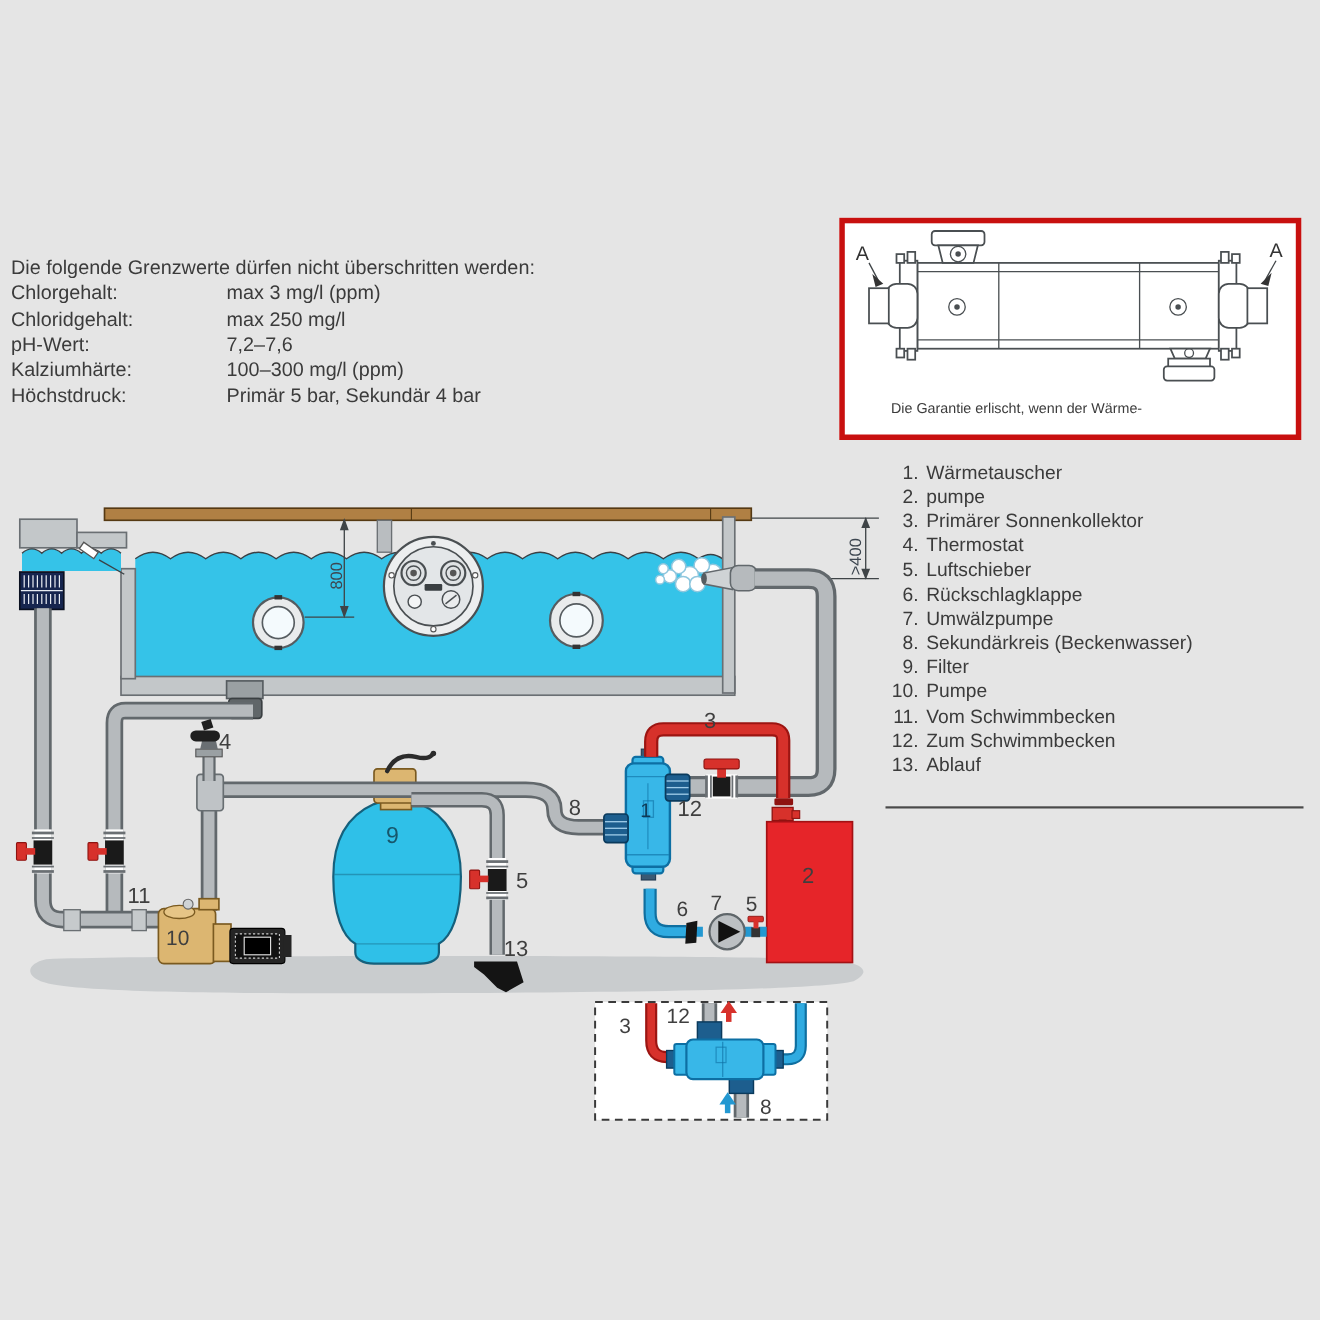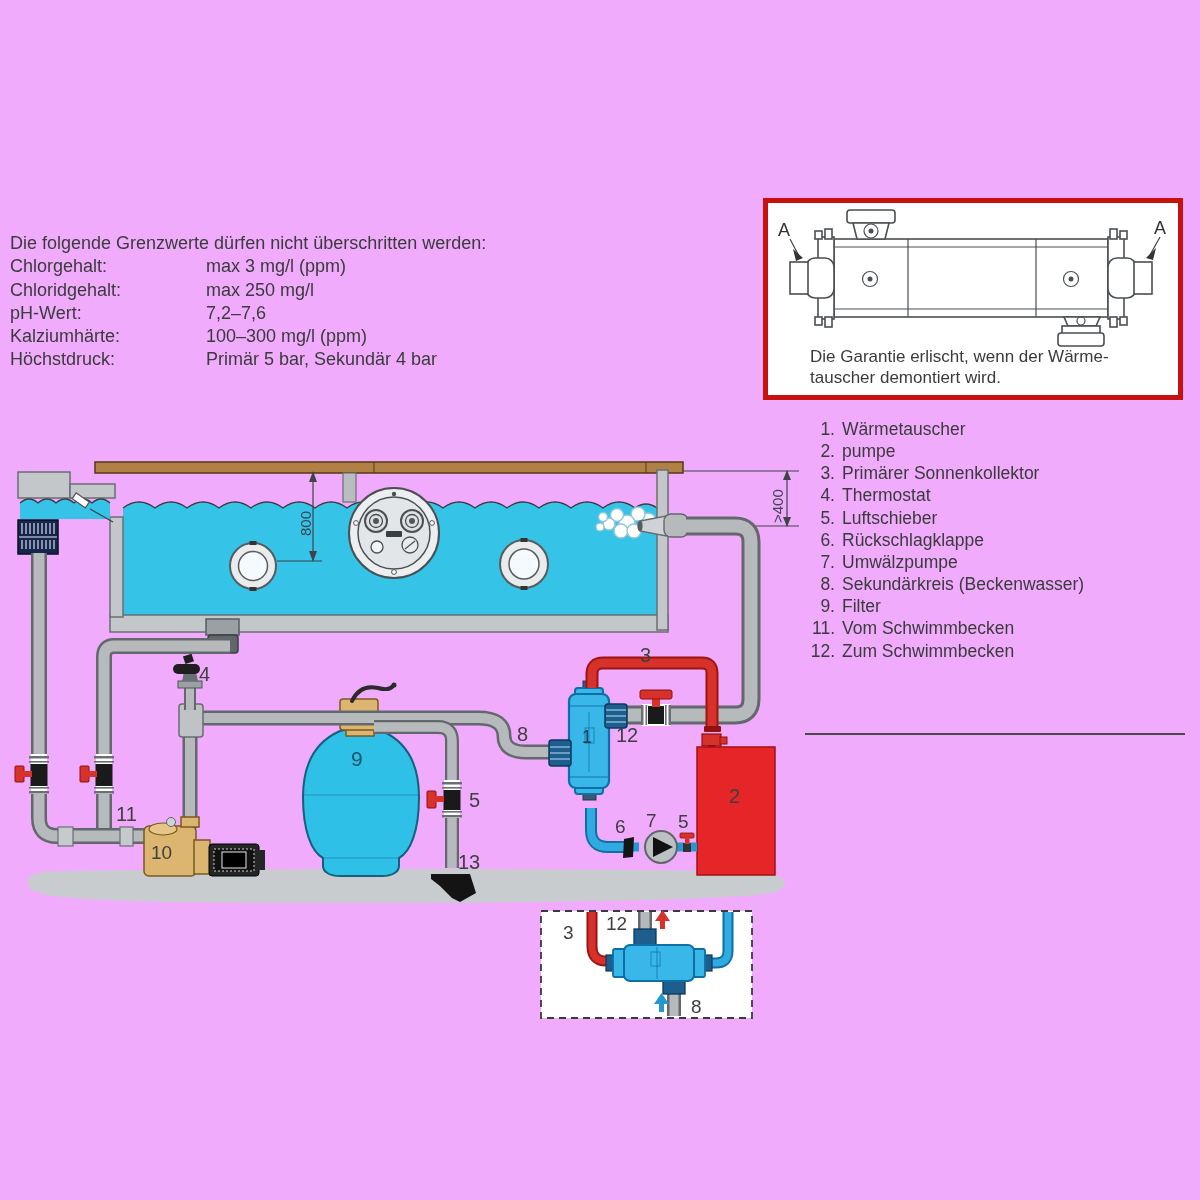--- a/index.html
+++ b/index.html
@@ -1,26 +1,26 @@
 <!DOCTYPE html>
 <html><head>
 <meta charset="utf-8">
 <style>
   html,body{margin:0;padding:0;background:#fff;}
-  .page{position:relative;width:1200px;height:1200px;background:#f0abfc;overflow:hidden;
+  .page{position:relative;width:1200px;height:1200px;background:#e5e5e5;overflow:hidden;
         font-family:"Liberation Sans",sans-serif;color:#3b3b3b;text-decoration:underline;}
   
   .limits{position:absolute;left:10px;top:232px;font-size:18px;line-height:23.3px;}
   .limits .row{display:flex;}
   .limits .term{width:196px;flex:0 0 196px;}
   
   .wbox{position:absolute;left:763px;top:198px;width:420px;height:202px;
         border:5px solid #c8100f;box-sizing:border-box;background:#fff;}
   .wbox svg{position:absolute;left:0;top:0;}
-  .wbox .caption{position:absolute;left:42px;top:144px;font-size:17px;line-height:20.5px;color:#3b3b3b;}
+  .wbox .caption{position:absolute;left:42px;top:158px;font-size:13px;line-height:20.5px;color:#3b3b3b;}
   
   .legend{position:absolute;left:802px;top:418px;width:396px;font-size:17.5px;line-height:22.15px;}
   .lrow{display:flex;}
   .lnum{width:40px;flex:0 0 40px;text-align:right;padding-right:7px;box-sizing:border-box;}
   .ltext{white-space:nowrap;}
   .legend-rule{position:absolute;left:805px;top:733px;width:380px;border-top:2px solid #4a4a4a;}
   
   .diagram{position:absolute;left:0;top:440px;}
   svg text{font-family:"Liberation Sans",sans-serif;}
   .lbl{font-size:20px;fill:#3f3f3f;}
@@ -111,21 +111,20 @@
 
       <text x="10" y="33" font-size="18" fill="#333">A</text>
       <line class="line" x1="22" y1="36" x2="31" y2="53"></line>
       <polygon points="25,46 35,55 28,58" fill="#333"></polygon>
       <text x="386" y="31" font-size="18" fill="#333">A</text>
       <line class="line" x1="392" y1="34" x2="382" y2="52"></line>
       <polygon points="388,45 378,55 385,57" fill="#333"></polygon>
     </svg>
     <div class="caption">
       <div>Die Garantie erlischt, wenn der Wärme-</div>
-      <div>tauscher demontiert wird.</div>
     </div>
   </div>
 
   <div class="legend">
     <div class="lrow">
         <span class="lnum">1.</span>
         <span class="ltext">Wärmetauscher</span>
       </div>
     <div class="lrow">
         <span class="lnum">2.</span>
@@ -155,26 +154,34 @@
       </div>
     <div class="lrow">
         <span class="lnum">8.</span>
         <span class="ltext">Sekundärkreis (Beckenwasser)</span>
       </div>
     <div class="lrow">
         <span class="lnum">9.</span>
         <span class="ltext">Filter</span>
       </div>
     <div class="lrow">
+        <span class="lnum">10.</span>
+        <span class="ltext">Pumpe</span>
+      </div>
+    <div class="lrow">
         <span class="lnum">11.</span>
         <span class="ltext">Vom Schwimmbecken</span>
       </div>
     <div class="lrow">
         <span class="lnum">12.</span>
         <span class="ltext">Zum Schwimmbecken</span>
+      </div>
+    <div class="lrow">
+        <span class="lnum">13.</span>
+        <span class="ltext">Ablauf</span>
       </div>
   </div>
   <div class="legend-rule"></div>
 
   <svg class="diagram" width="810" height="590" viewBox="0 440 810 590">
 
     <path d="M42,872 C150,868 650,868 752,872 C788,875 792,884 776,892 C740,901 520,903 300,903 C150,903 60,900 40,893 C22,887 24,876 42,872 Z" fill="#c9ccce"></path>
 
     <g>
       <rect x="95" y="462" width="588" height="11" fill="#b08044" stroke="#553913" stroke-width="1.5"></rect>

